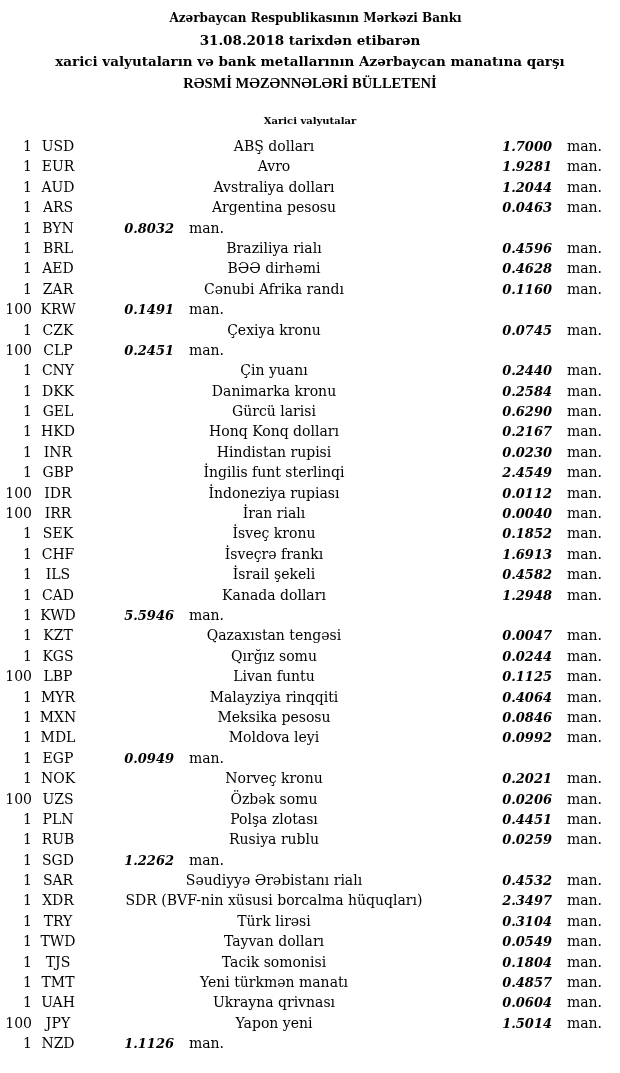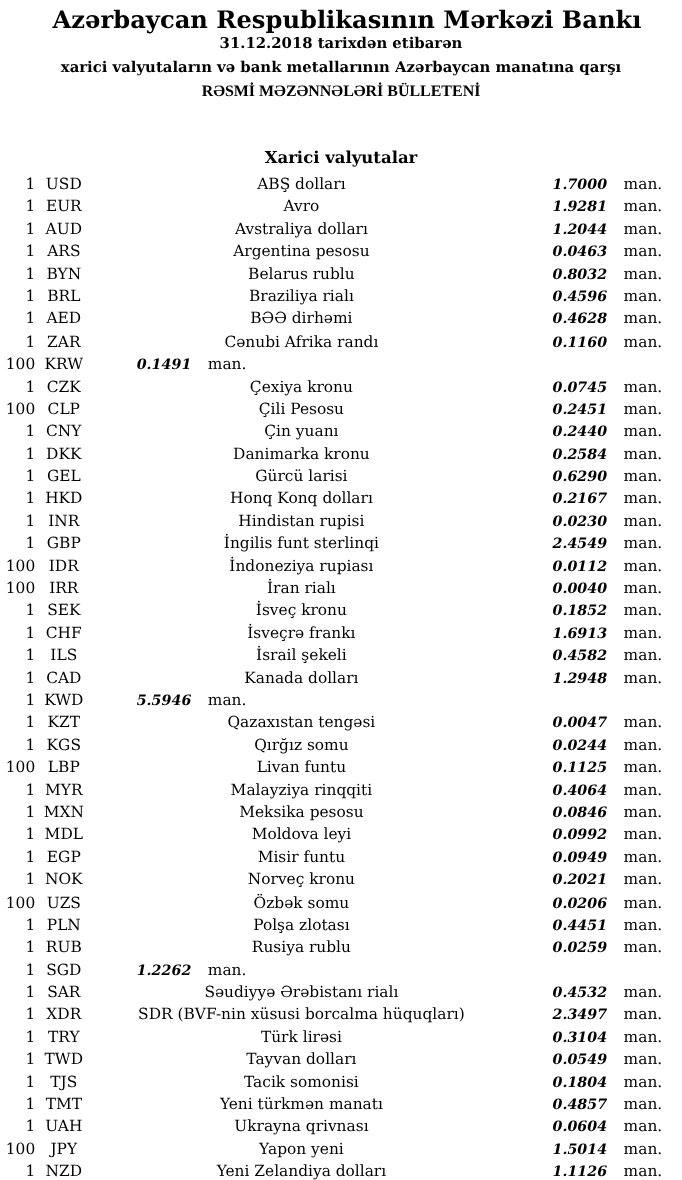--- a/index.html
+++ b/index.html
@@ -12,42 +12,42 @@
     width: 620px;
     height: 1073px;
     box-sizing: border-box;
     font-family: "DejaVu Serif", serif;
     background: #ffffff;
     overflow: hidden;
     padding-top: 6px;
   }
   .header { text-align: center; }
   .title {
-    font-size: 22px;
+    font-size: 12px;
     font-weight: bold;
     line-height: 24px;
     padding-left: 11px;
   }
   .sub {
     font-size: 13.5px;
     font-weight: bold;
     line-height: 21px;
   }
   .bulletin {
     font-size: 14.5px;
     font-weight: bold;
     line-height: 23px;
     font-family: Liberation Serif, serif;
   }
   .section-title {
     text-align: center;
-    font-size: 15px;
+    font-size: 10px;
     font-weight: bold;
     line-height: 20px;
-    margin-top: 38px;
+    margin-top: 16px;
   }
   .rows {
     margin-top: 5px;
   }
   .row {
     display: flex;
     align-items: baseline;
     height: 20.4px;
     line-height: 20.4px;
     font-size: 14px;
@@ -83,21 +83,21 @@
     padding-left: 8px;
     margin-right: 18px;
   }
 </style>
 </head>
 <body>
 
 <div class="page">
   <div class="header">
     <div class="title">Azərbaycan Respublikasının Mərkəzi Bankı</div>
-    <div class="sub">31.12.2018 tarixdən etibarən</div>
+    <div class="sub">31.08.2018 tarixdən etibarən</div>
     <div class="sub">xarici valyutaların və bank metallarının Azərbaycan manatına qarşı</div>
     <div class="bulletin">RƏSMİ MƏZƏNNƏLƏRİ BÜLLETENİ</div>
   </div>
 
   <div class="section-title">Xarici valyutalar</div>
 
   <div class="rows" id="rows">
       <div class="row">
         <span class="cell amount">1</span>
         <span class="cell code">USD</span>
@@ -122,21 +122,20 @@
       <div class="row">
         <span class="cell amount">1</span>
         <span class="cell code">ARS</span>
         <span class="cell name">Argentina pesosu</span>
         <span class="cell rate">0.0463</span>
         <span class="cell unit">man.</span>
       </div>
       <div class="row">
         <span class="cell amount">1</span>
         <span class="cell code">BYN</span>
-        <span class="cell name">Belarus rublu</span>
         <span class="cell rate">0.8032</span>
         <span class="cell unit">man.</span>
       </div>
       <div class="row">
         <span class="cell amount">1</span>
         <span class="cell code">BRL</span>
         <span class="cell name">Braziliya rialı</span>
         <span class="cell rate">0.4596</span>
         <span class="cell unit">man.</span>
       </div>
@@ -163,21 +162,20 @@
       <div class="row">
         <span class="cell amount">1</span>
         <span class="cell code">CZK</span>
         <span class="cell name">Çexiya kronu</span>
         <span class="cell rate">0.0745</span>
         <span class="cell unit">man.</span>
       </div>
       <div class="row">
         <span class="cell amount">100</span>
         <span class="cell code">CLP</span>
-        <span class="cell name">Çili Pesosu</span>
         <span class="cell rate">0.2451</span>
         <span class="cell unit">man.</span>
       </div>
       <div class="row">
         <span class="cell amount">1</span>
         <span class="cell code">CNY</span>
         <span class="cell name">Çin yuanı</span>
         <span class="cell rate">0.2440</span>
         <span class="cell unit">man.</span>
       </div>
@@ -302,21 +300,20 @@
       <div class="row">
         <span class="cell amount">1</span>
         <span class="cell code">MDL</span>
         <span class="cell name">Moldova leyi</span>
         <span class="cell rate">0.0992</span>
         <span class="cell unit">man.</span>
       </div>
       <div class="row">
         <span class="cell amount">1</span>
         <span class="cell code">EGP</span>
-        <span class="cell name">Misir funtu</span>
         <span class="cell rate">0.0949</span>
         <span class="cell unit">man.</span>
       </div>
       <div class="row">
         <span class="cell amount">1</span>
         <span class="cell code">NOK</span>
         <span class="cell name">Norveç kronu</span>
         <span class="cell rate">0.2021</span>
         <span class="cell unit">man.</span>
       </div>
@@ -399,18 +396,17 @@
       <div class="row">
         <span class="cell amount">100</span>
         <span class="cell code">JPY</span>
         <span class="cell name">Yapon yeni</span>
         <span class="cell rate">1.5014</span>
         <span class="cell unit">man.</span>
       </div>
       <div class="row">
         <span class="cell amount">1</span>
         <span class="cell code">NZD</span>
-        <span class="cell name">Yeni Zelandiya dolları</span>
         <span class="cell rate">1.1126</span>
         <span class="cell unit">man.</span>
       </div>
     </div>
 </div>
 
 </body></html>

